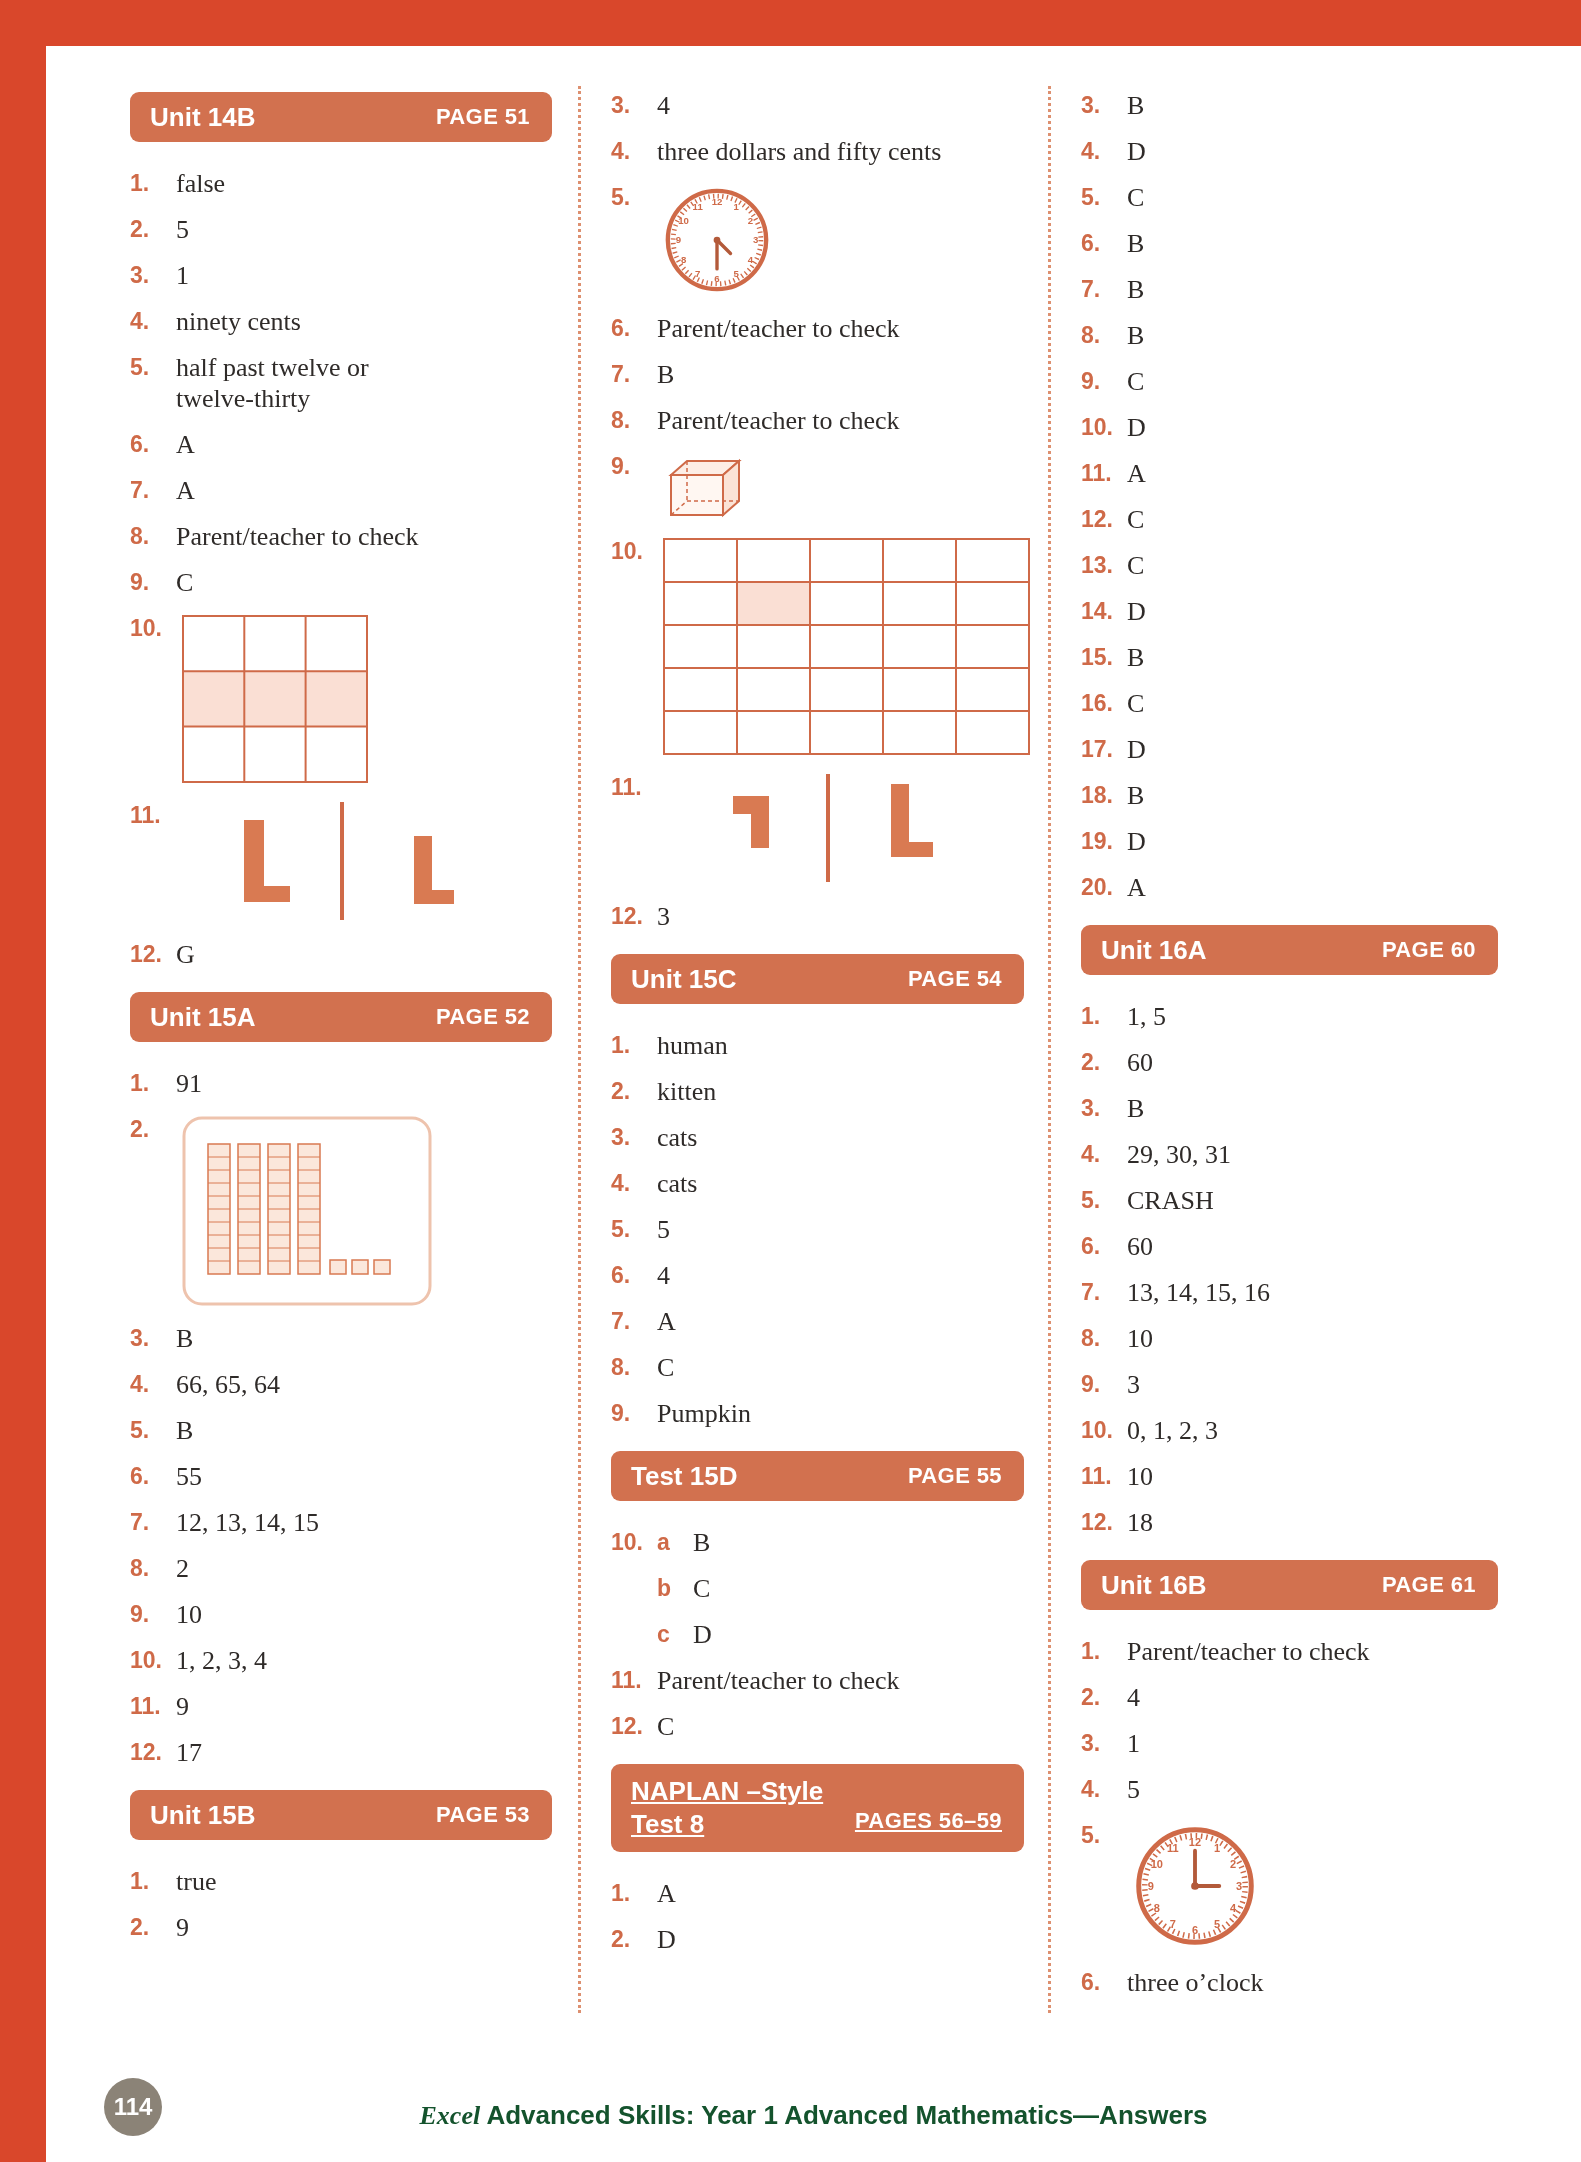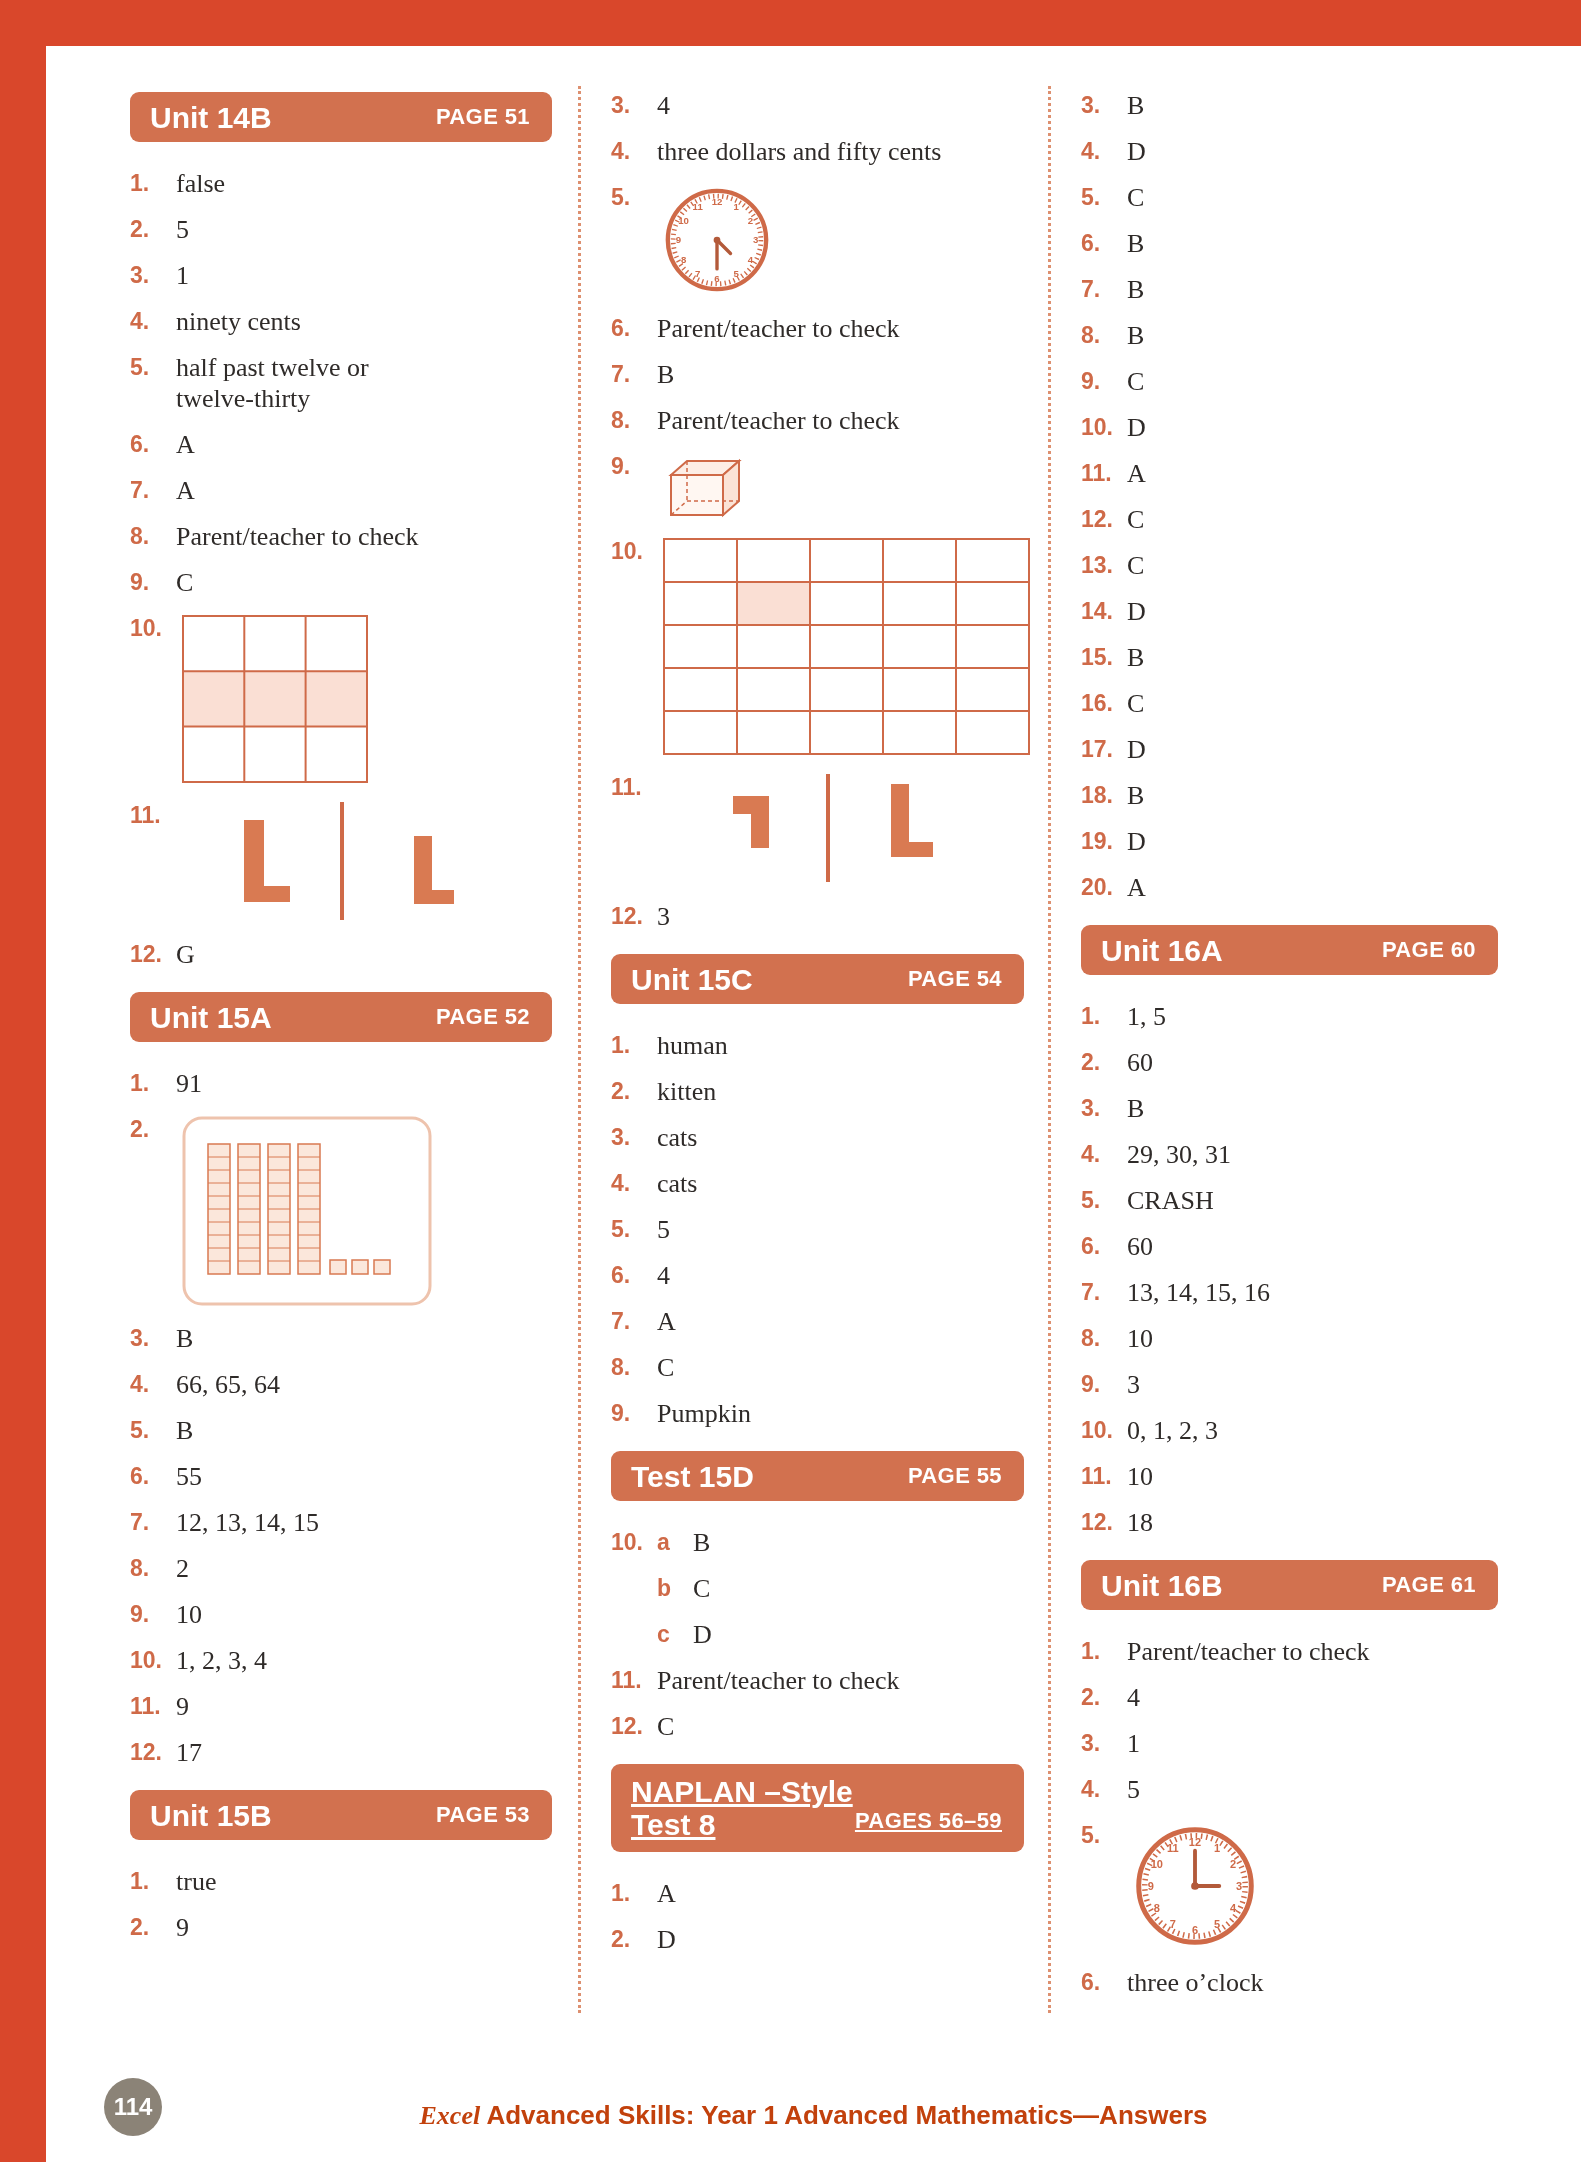--- a/index.html
+++ b/index.html
@@ -19,21 +19,21 @@
   .col:nth-child(2){ width:470px; padding-left:30px; padding-right:24px; border-left:3px dotted #dd9070; }
   .col:nth-child(3){ width:470px; padding-left:30px; padding-right:20px; border-left:3px dotted #dd9070; }
 
   .unit-header {
     display:flex; justify-content:space-between; align-items:center;
     background:#d2714f; color:#fff; border-radius:9px;
     min-height:50px; padding:4px 22px 4px 20px;
     margin:22px 0 26px 0;
   }
   .col > .unit-header:first-child { margin-top:2px; }
-  .unit-title { font-size:30px; font-weight:bold; line-height:33px; }
+  .unit-title { font-size:26px; font-weight:bold; line-height:33px; }
   .unit-page { font-size:22px; font-weight:bold; letter-spacing:.4px; white-space:nowrap; }
   .unit-header.tall { min-height:88px; align-items:stretch; }
   .unit-header.tall .unit-title { align-self:center;text-decoration:underline; }
   .unit-header.tall .unit-page { align-self:flex-end; margin-bottom:14px;text-decoration:underline; }
 
   .item { display:flex; align-items:flex-start; margin-bottom:15px; }
   .num { flex:0 0 46px; font-weight:bold; color:#cf6a48; font-size:23px; line-height:31px; }
   .sub { flex:0 0 36px; font-weight:bold; color:#cf6a48; font-size:23px; line-height:31px; }
   .txt {
     font-family:"Liberation Serif", serif;
@@ -45,21 +45,21 @@
 
   .page-circle {
     position:absolute; left:104px; top:2078px;
     width:58px; height:58px; border-radius:50%;
     background:#8b8377; color:#ffffff;
     display:flex; align-items:center; justify-content:center;
     font-size:24px; font-weight:bold;
   }
   .footer {
     position:absolute; left:46px; right:0; top:2100px;
-    text-align:center; color:#c2410c; font-size:26px; font-weight:bold;
+    text-align:center; color:#14532d; font-size:26px; font-weight:bold;
   }
   .footer .f-italic { font-family:"Liberation Serif", serif; font-style:italic; font-weight:bold; }
 </style>
 </head>
 <body>
 
 <div class="top-bar"></div>
 <div class="left-bar"></div>
 
 <div class="content" id="columns">

